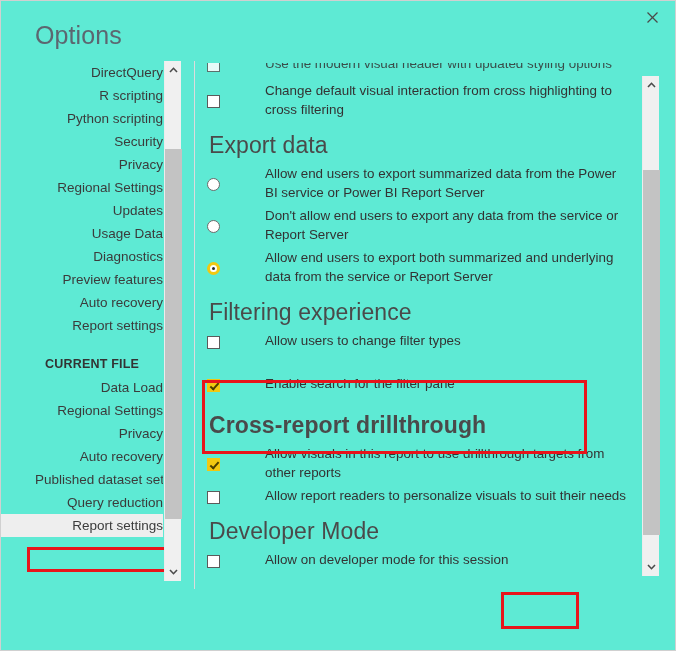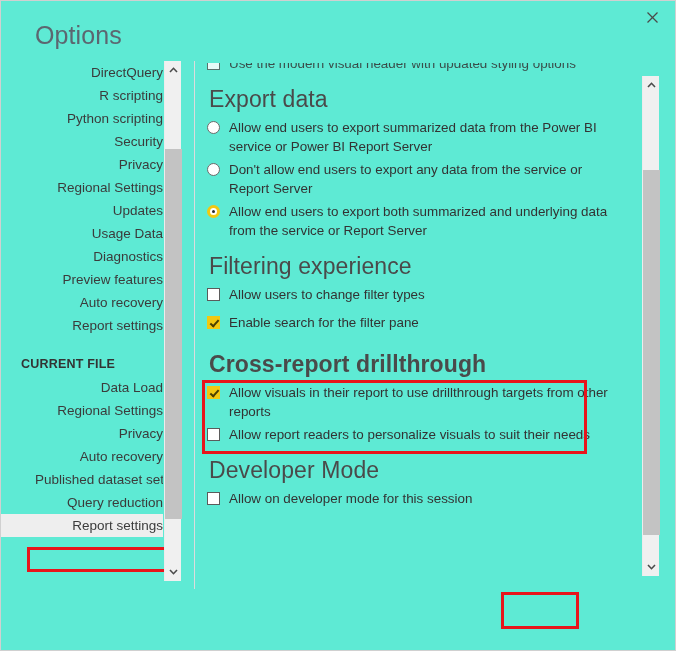--- a/index.html
+++ b/index.html
@@ -74,21 +74,21 @@
     padding-left: 34px;
     font-size: 13.5px;
     color: #3b3b3b;
     white-space: nowrap;
     cursor: pointer;
     text-align: right;
   }
   .nav-section {
     height: 23px;
     line-height: 23px;
-    padding-left: 20px;
+    padding-left: 44px;
     font-size: 12.5px;
     font-weight: bold;
     color: #333333;
     letter-spacing: 0.2px;
     margin-top: 16px;
     white-space: nowrap;
   }
   .nav-item.selected {
     background: #eeeeee;
   }
@@ -161,23 +161,24 @@
   }
   .section-head {
     font-size: 23px;
     color: #4a4a4a;
     font-weight: 400;
     margin: 13px 0 5px 2px;
     letter-spacing: 0.1px;
   }
   .opt-row {
     display: flex;
-    align-items: flex-start;
+    align-items: center;
     margin: 0 0 4px 0;
     cursor: pointer;
+    gap: 36px;
   }
   .opt-label {
     font-size: 13.4px;
     color: #333333;
     line-height: 19px;
     padding-left: 9px;
     max-width: 392px;
   }
 
   
@@ -328,49 +329,53 @@
   <div class="divider"></div>
 
   <div class="content">
     <div class="content-inner">
 
       <div class="opt-row clipped-row">
         <div class="cb"></div>
         <div class="opt-label">Use the modern visual header with updated styling options</div>
       </div>
 
+      <div class="opt-row" style="margin-top:8px;">
+        <div class="cb"></div>
+        <div class="opt-label">Change default visual interaction from cross highlighting to cross filtering</div>
+      </div>
 
       <div class="section-head">Export data</div>
       <div class="opt-row">
         <div class="rb"></div>
         <div class="opt-label">Allow end users to export summarized data from the Power BI service or Power BI Report Server</div>
       </div>
       <div class="opt-row">
         <div class="rb"></div>
         <div class="opt-label">Don't allow end users to export any data from the service or Report Server</div>
       </div>
       <div class="opt-row">
         <div class="rb selected"></div>
         <div class="opt-label">Allow end users to export both summarized and underlying data from the service or Report Server</div>
       </div>
 
       <div class="section-head">Filtering experience</div>
       <div class="opt-row">
         <div class="cb"></div>
         <div class="opt-label">Allow users to change filter types</div>
       </div>
-      <div class="opt-row" style="margin-top:9px;">
+      <div class="opt-row" style="margin-top:24px;">
         <div class="cb checked"></div>
         <div class="opt-label">Enable search for the filter pane</div>
       </div>
 
       <div class="section-head" style="margin-top:19px;font-weight:bold;">Cross-report drillthrough</div>
       <div class="opt-row">
         <div class="cb checked"></div>
-        <div class="opt-label">Allow visuals in their report to use drillthrough targets from other reports</div>
+        <div class="opt-label">Allow visuals in this report to use drillthrough targets from other reports</div>
       </div>
 
       <div class="opt-row">
         <div class="cb"></div>
         <div class="opt-label">Allow report readers to personalize visuals to suit their needs</div>
       </div>
 
       <div class="section-head">Developer Mode</div>
       <div class="opt-row">
         <div class="cb"></div>

